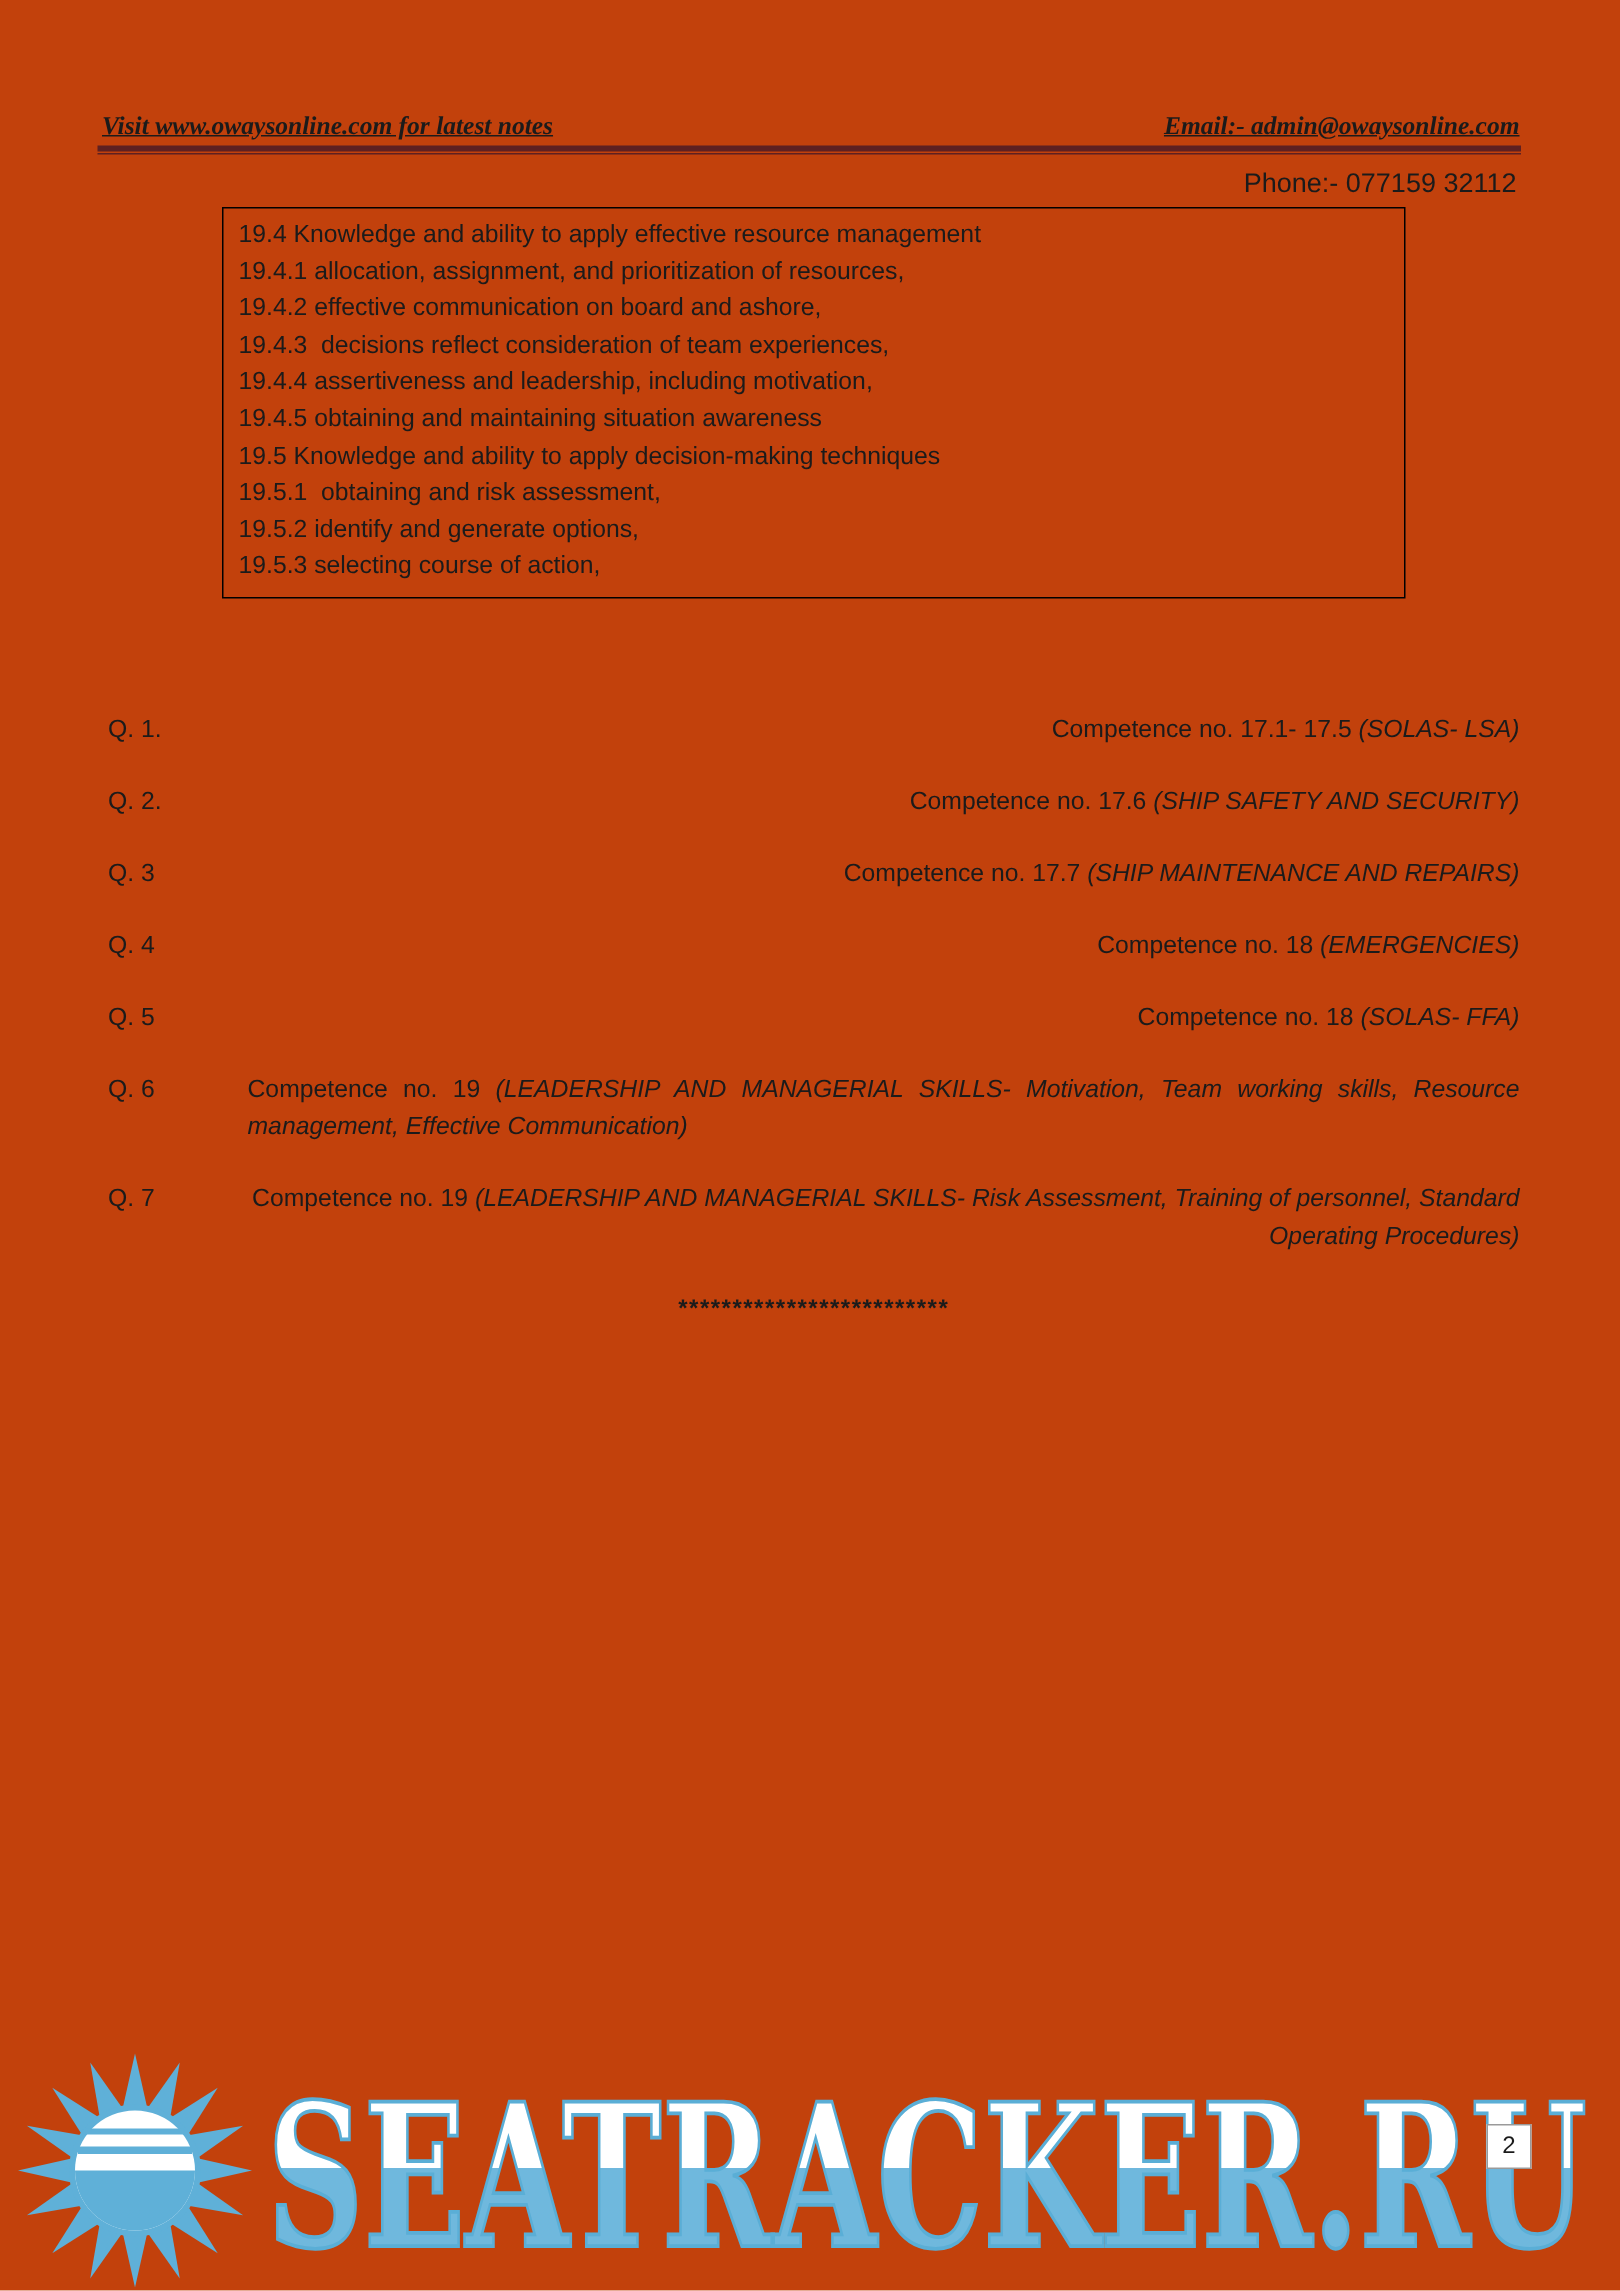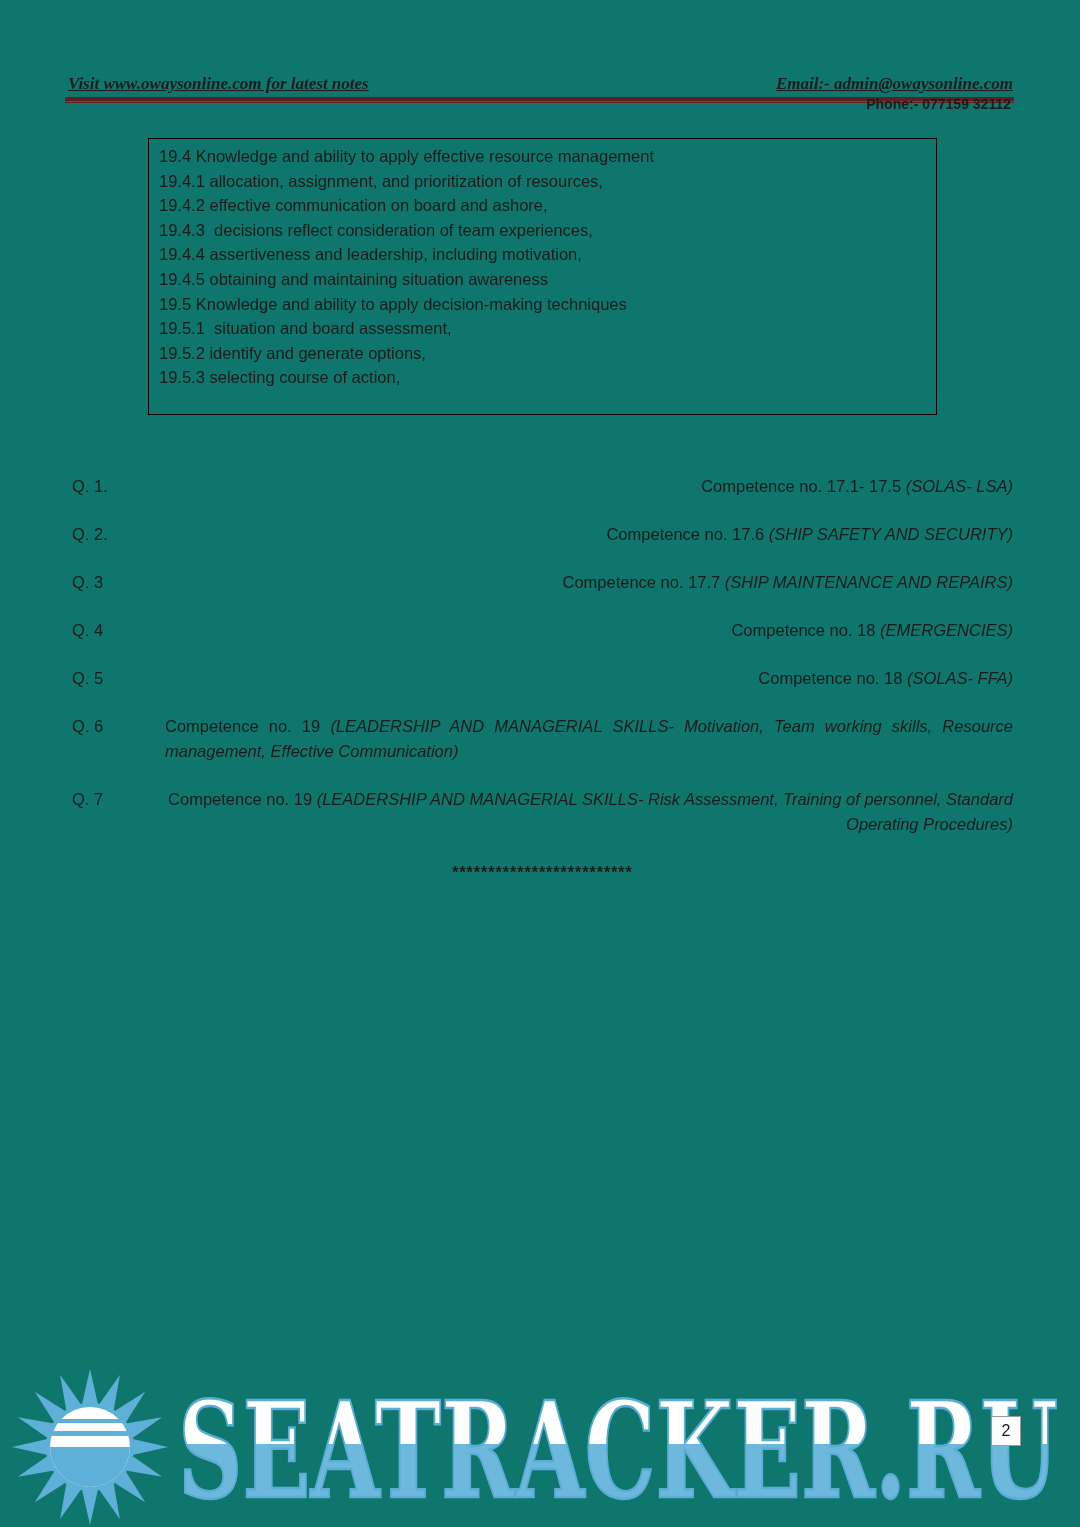--- a/index.html
+++ b/index.html
@@ -2,21 +2,21 @@
 <html><head>
 <meta charset="utf-8">
 <style>
   * { margin: 0; padding: 0; box-sizing: border-box; }
   html, body { background: #ffffff; }
   .page {
     position: relative;
     width: 1080px;
     height: 1527px;
     margin: 0 auto;
-    background: #0f766e;
+    background: #c2410c;
     font-family: "Liberation Sans", sans-serif;
     color: #1b1b1b;
     overflow: hidden;
   }
 
   
   .header-row {
     position: absolute;
     top: 74px; left: 68px; right: 67px;
     display: flex;
@@ -27,32 +27,31 @@
     font-size: 17px;
   }
   .header-row span { text-decoration: underline; }
 
   .rule { position: absolute; top: 97px; left: 65px; right: 66px; }
   .rule .thick { height: 4px; background: #5e2021; }
   .rule .thin  { height: 1px; background: #5e2021; margin-top: 1px; }
 
   .phone {
     position: absolute;
-    top: 96px; right: 69px;
-    font-size: 14px;
-    font-weight: bold;
+    top: 112px; right: 69px;
+    font-size: 18px;
   }
 
   
   .kbox {
     position: absolute;
     top: 138px; left: 148px;
     width: 789px;
     border: 1px solid #000;
-    padding: 5px 10px 24px 10px;
+    padding: 5px 10px 8px 10px;
     font-size: 16.5px;
     line-height: 24.6px;
   }
   .kbox div { white-space: pre-wrap; }
 
   
   .questions {
     position: absolute;
     top: 474px; left: 72px;
     width: 941px;
@@ -109,21 +108,21 @@
   <div class="phone">Phone:- 077159 32112</div>
 
   <div class="kbox">
     <div>19.4 Knowledge and ability to apply effective resource management</div>
     <div>19.4.1 allocation, assignment, and prioritization of resources,</div>
     <div>19.4.2 effective communication on board and ashore,</div>
     <div>19.4.3  decisions reflect consideration of team experiences,</div>
     <div>19.4.4 assertiveness and leadership, including motivation,</div>
     <div>19.4.5 obtaining and maintaining situation awareness</div>
     <div>19.5 Knowledge and ability to apply decision-making techniques</div>
-    <div>19.5.1  situation and board assessment,</div>
+    <div>19.5.1  obtaining and risk assessment,</div>
     <div>19.5.2 identify and generate options,</div>
     <div>19.5.3 selecting course of action,</div>
   </div>
 
   <div class="questions">
 
     <div class="q">
       <span class="label">Q. 1.</span>
       <span class="text"><span>Competence no. 17.1- 17.5 </span><span class="italic">(SOLAS- LSA)</span></span>
     </div>

